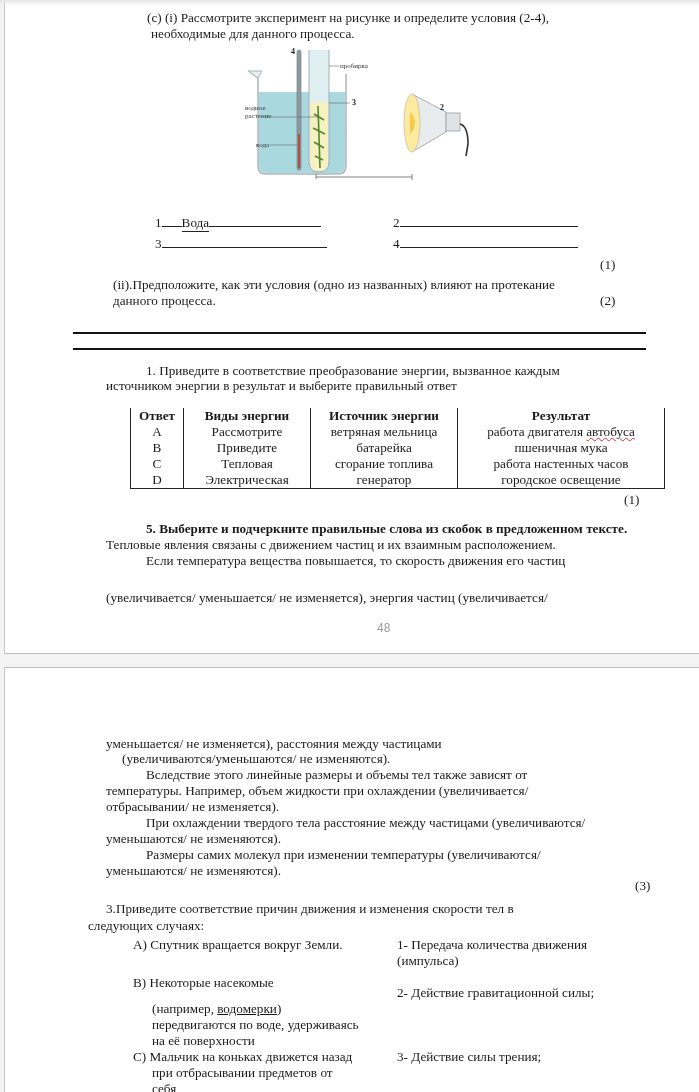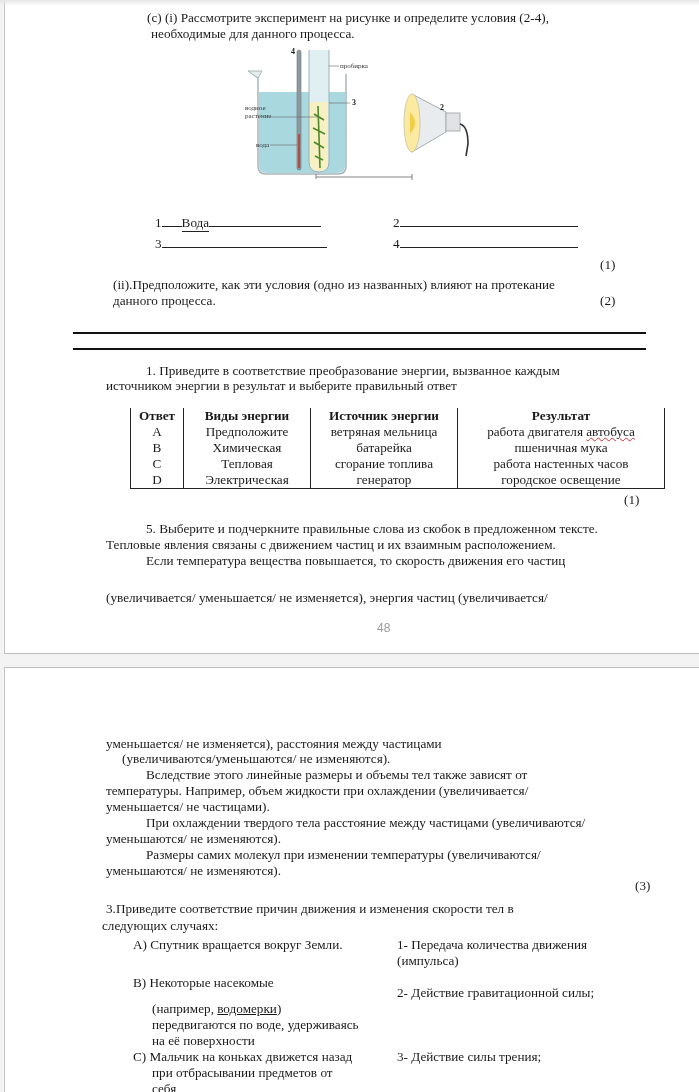--- a/index.html
+++ b/index.html
@@ -124,68 +124,68 @@
     <tr>
       <th style="width:44px;">Ответ</th>
       <th style="width:118px;">Виды энергии</th>
       <th style="width:138px;">Источник энергии</th>
       <th>Результат</th>
     </tr>
   </thead>
   <tbody>
     <tr>
       <td>A</td>
-      <td>Предположите</td>
+      <td>Рассмотрите</td>
       <td>ветряная мельница</td>
       <td><span>работа двигателя </span><span class="squig">автобуса</span></td>
     </tr>
     <tr>
       <td>B</td>
-      <td>Химическая</td>
+      <td>Приведите</td>
       <td>батарейка</td>
       <td>пшеничная мука</td>
     </tr>
     <tr>
       <td>C</td>
       <td>Тепловая</td>
       <td>сгорание топлива</td>
       <td>работа настенных часов</td>
     </tr>
     <tr>
       <td>D</td>
       <td>Электрическая</td>
       <td>генератор</td>
       <td>городское освещение</td>
     </tr>
   </tbody>
 </table>
 <div class="mark" style="left:624px; top:492px;">(1)</div>
 
-<div class="t ind" style="left:106px; top:521px;">5. Выберите и подчеркните правильные слова из скобок в предложенном тексте.</div>
+<div class="t ind" style="left:106px; top:521px;font-weight:bold;">5. Выберите и подчеркните правильные слова из скобок в предложенном тексте.</div>
 <div class="t" style="left:106px; top:537px;">Тепловые явления связаны с движением частиц и их взаимным расположением.</div>
 <div class="t ind" style="left:106px; top:553px;">Если температура вещества повышается, то скорость движения его частиц</div>
 <div class="t" style="left:106px; top:590px;">(увеличивается/ уменьшается/ не изменяется), энергия частиц (увеличивается/</div>
 
 <div class="pagenum">48</div>
 
 <div class="page page2"></div>
 
 <div class="t" style="left:106px; top:736px;">уменьшается/ не изменяется),  расстояния между частицами</div>
 <div class="t" style="left:122px; top:751px;">(увеличиваются/уменьшаются/ не изменяются).</div>
 <div class="t ind" style="left:106px; top:767px;">Вследствие этого линейные размеры и объемы тел также зависят от</div>
 <div class="t" style="left:106px; top:783px;">температуры. Например, объем жидкости при охлаждении (увеличивается/</div>
-<div class="t" style="left:106px; top:799px;">уменьшается/  не  частицами).</div>
+<div class="t" style="left:106px; top:799px;">отбрасывании/  не  изменяется).</div>
 <div class="t ind" style="left:106px; top:815px;text-align:center;">При охлаждении твердого тела расстояние между частицами (увеличиваются/</div>
 <div class="t" style="left:106px; top:831px;">уменьшаются/ не изменяются).</div>
 <div class="t ind" style="left:106px; top:847px;">Размеры самих молекул при изменении температуры (увеличиваются/</div>
 <div class="t" style="left:106px; top:863px;">уменьшаются/ не изменяются).</div>
 <div class="mark" style="left:635px; top:878px;">(3)</div>
 
 <div class="t" style="left:106px; top:901px;">3.Приведите соответствие причин движения и изменения скорости тел в</div>
-<div class="t" style="left:102px; top:918px;text-align:center;">следующих случаях:</div>
+<div class="t" style="left:88px; top:918px;text-align:center;">следующих случаях:</div>
 
 <div class="t" style="left:133px; top:937px;">А)  Спутник вращается вокруг Земли.</div>
 <div class="t" style="left:397px; top:937px;">1- Передача количества движения</div>
 <div class="t" style="left:397px; top:953px;">(импульса)</div>
 
 <div class="t" style="left:133px; top:975px;">В) Некоторые насекомые</div>
 <div class="t" style="left:152px; top:1001px;"><span>(например, </span><span class="u">водомерки</span><span>)</span></div>
 <div class="t" style="left:152px; top:1017px;">передвигаются по воде, удерживаясь</div>
 <div class="t" style="left:152px; top:1033px;">на её поверхности</div>
 <div class="t" style="left:397px; top:985px;">2- Действие гравитационной силы;</div>

